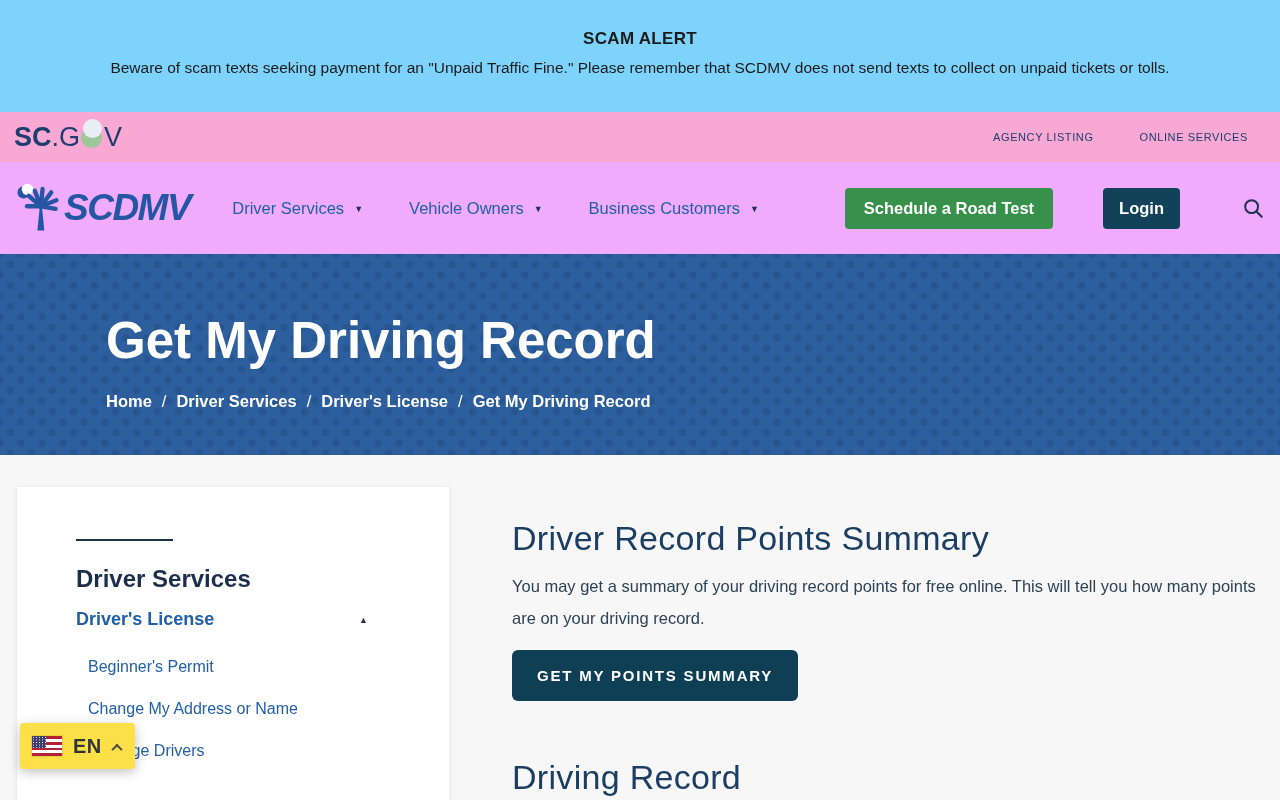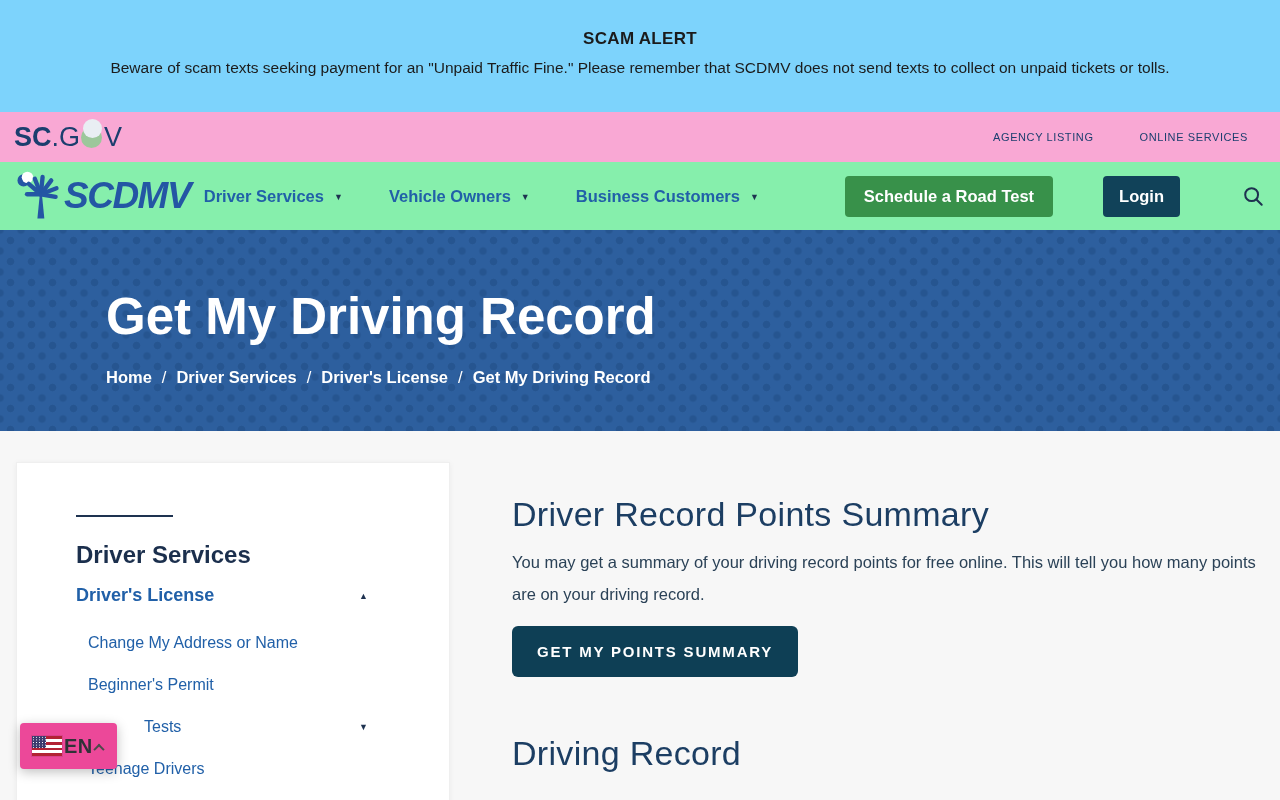--- a/index.html
+++ b/index.html
@@ -27,29 +27,29 @@
   .scgov .sc { font-weight:800; }
   .scgov .mid { font-weight:400; }
   .crescent-o { position:relative; width:22px; height:22px; display:inline-block; margin:0 1px; }
   .crescent-green { position:absolute; left:0; top:1px; width:21px; height:21px; background:#9CC79B; border-radius:50%; }
   .crescent-cut { position:absolute; left:2px; top:-7px; width:19px; height:19px; background:#E9EEF3; border-radius:50%; }
   .utility-links { margin-left:auto; display:flex; gap:46px; }
   .utility-link { font-size:11px; font-weight:400; color:#1B3E6E; letter-spacing:.6px; cursor:pointer; }
 
   
   .nav {
-    height:68px; background:#86efac; display:flex; align-items:center; padding:17px 14px;
+    height:92px; background:#f0abfc; display:flex; align-items:center; padding:17px 14px;
   }
   .brand { display:flex; align-items:center; cursor:pointer; }
   .brand-text {
     font-size:37px; font-weight:800; font-style:italic; color:#2456A4;
     letter-spacing:-1.5px; margin-left:-2px;
   }
   .nav-items { margin-left:auto; display:flex; align-items:center; gap:46px; }
-  .nav-link { font-size:16.5px; font-weight:700; color:#2160A8; cursor:pointer; white-space:nowrap; }
+  .nav-link { font-size:16.5px; font-weight:400; color:#2160A8; cursor:pointer; white-space:nowrap; }
   .nav-caret { font-size:9px; color:#1E3250; margin-left:10px; vertical-align:2px; }
   .btn-green {
     margin-left:40px; background:#38914A; color:#fff; border:none; border-radius:4px;
     font-family:inherit; font-size:16.5px; font-weight:700; padding:11px 19px; cursor:pointer;
   }
   .btn-login {
     margin-left:4px; background:#114259; color:#fff; border:none; border-radius:4px;
     font-family:inherit; font-size:16.5px; font-weight:700; padding:11px 16px; cursor:pointer;
   }
   .search-btn { margin-left:14px; background:none; border:none; padding:2px; cursor:pointer; display:flex; }
@@ -98,23 +98,23 @@
   .main-col p { margin:11px 0 0; font-size:16.5px; line-height:32px; color:#2B4257; }
   .btn-cta {
     margin-top:16px; background:#0E3F55; color:#fff; border:none; border-radius:6px;
     font-family:inherit; font-size:15px; font-weight:700; letter-spacing:1.8px;
     padding:17px 25px; cursor:pointer;
   }
   .heading-2 { margin-top:56px; }
 
   
   .lang {
-    position:absolute; left:20px; top:723px; height:46px; background:#ec4899; z-index:5;
+    position:absolute; left:20px; top:723px; height:46px; background:#fde047; z-index:5;
     border-radius:4px; box-shadow:0 3px 12px rgba(0,0,0,.25);
-    display:flex; align-items:center; padding:0 14px 0 12px; gap:2px; cursor:pointer;
+    display:flex; align-items:center; padding:0 14px 0 12px; gap:11px; cursor:pointer;
   }
   .flag { position:relative; width:30px; height:20px; flex:none;
     background:repeating-linear-gradient(180deg,#B22234 0 1.6px,#B22234 1.6px 2.9px,#fff 2.9px 5.8px);
     background:repeating-linear-gradient(180deg,#B22234 0 2.9px,#fff 2.9px 5.8px);
     outline:1px solid rgba(0,0,0,.08);
   }
   .canton { position:absolute; left:0; top:0; width:14px; height:11.6px; background:#3C3B6E;
     background-image:radial-gradient(#fff .6px, rgba(255,255,255,0) .7px);
     background-size:3px 2.6px;
   }
@@ -200,28 +200,24 @@
 
   <div class="side-card">
     <div class="side-rule"></div>
     <div class="side-heading">Driver Services</div>
     <div class="side-section-row">
       <span class="side-section-label">Driver's License</span>
       <span class="tri">▲</span>
     </div>
     <ul class="side-list">
       <li class="side-item">
-        <span>Change My Address or Name</span>
+        <span>Beginner's Permit</span>
       </li>
       <li class="side-item">
-        <span>Beginner's Permit</span>
-      </li>
-      <li class="side-item indent">
-        <span>Tests</span>
-        <span class="tri">▼</span>
+        <span>Change My Address or Name</span>
       </li>
       <li class="side-item">
         <span>Teenage Drivers</span>
       </li>
     </ul>
   </div>
 
   <div class="main-col">
     <h1 class="section-heading heading-1">Driver Record Points Summary</h1>
     <p>You may get a summary of your driving record points for free online. This will tell you how many points are on your driving record.</p>

